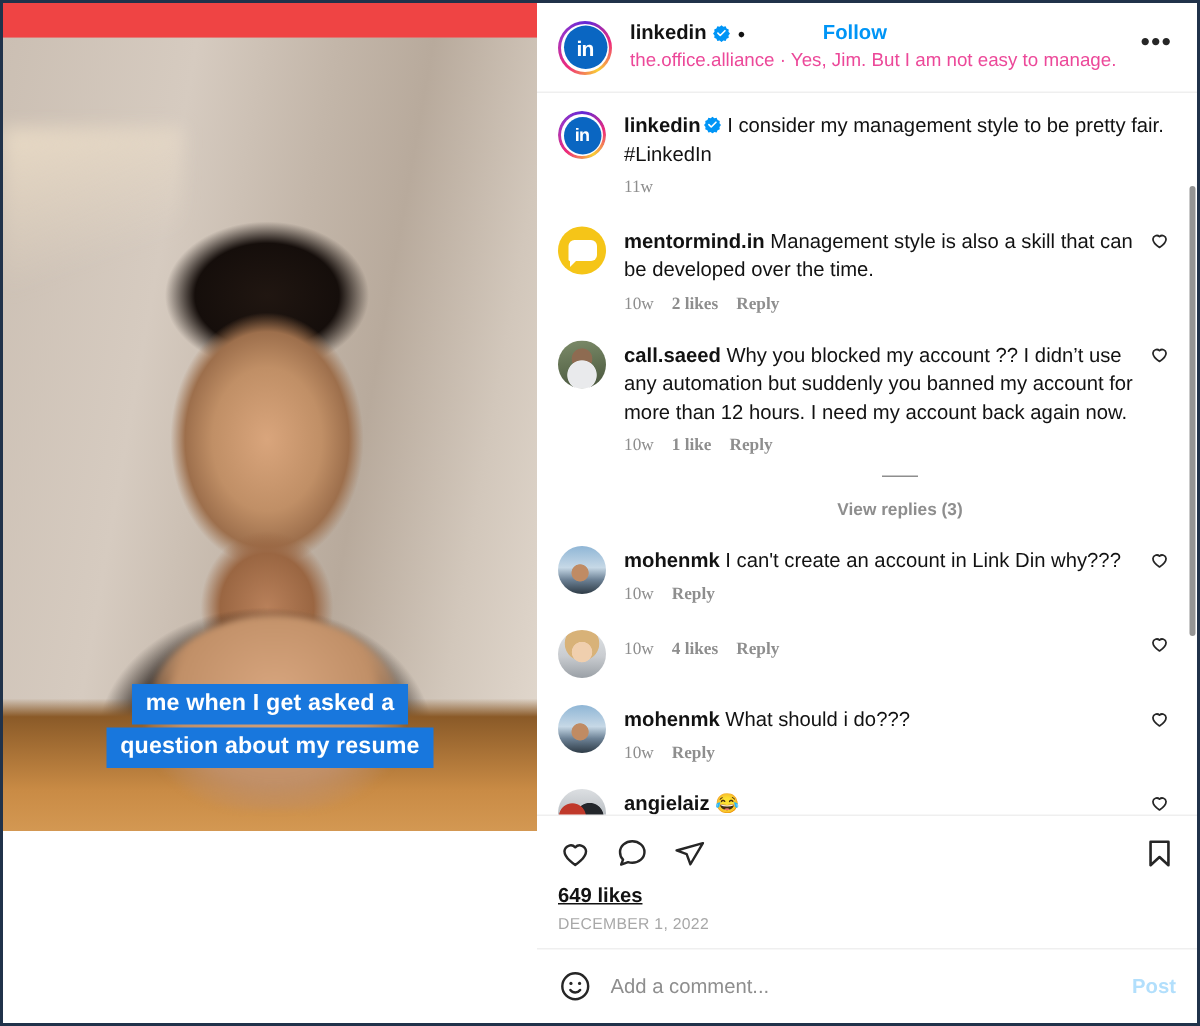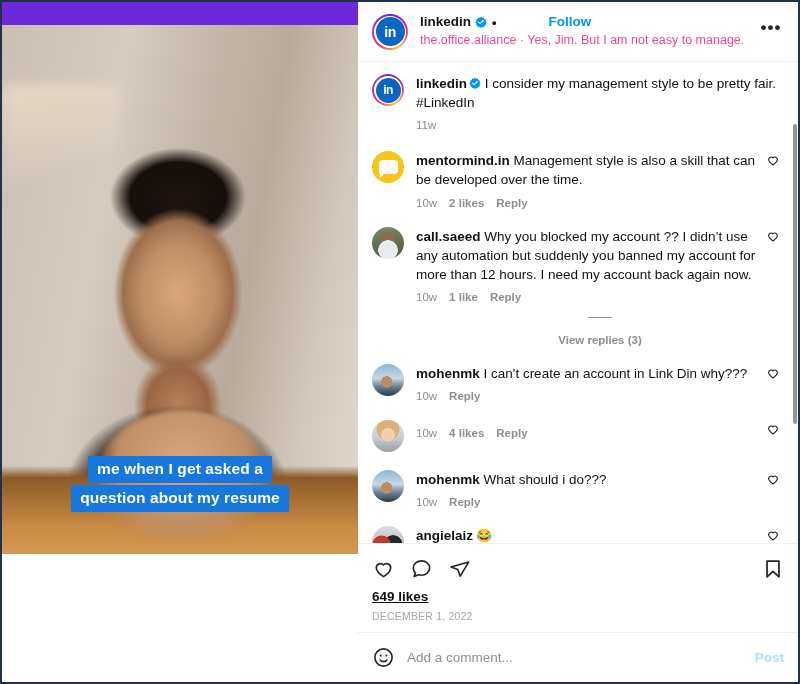--- a/index.html
+++ b/index.html
@@ -20,21 +20,21 @@
     background: #ffffff;
     display: flex;
     overflow: hidden;
   }
 
   
   .media-pane {
     position: relative;
     width: 356px;
     height: 552px;
-    background: #6d28d9;
+    background: #ef4444;
     overflow: hidden;
     flex: 0 0 356px;
   }
 
   .media-frame {
     position: absolute;
     left: 0;
     top: 23px;
     width: 356px;
     height: 612px;
@@ -325,20 +325,21 @@
   }
   .entry-text .who .verified { margin-left: 2px; vertical-align: -1px; }
 
   .entry-meta {
     margin-top: 7px;
     display: flex;
     align-items: center;
     gap: 12px;
     font-size: 11.5px;
     color: #8e8e8e;
+    font-family: Liberation Serif, serif;
   }
   .entry-meta .m-strong {
     font-weight: 600;
     color: #8e8e8e;
   }
   .entry-meta .m-time { font-weight: 400; }
 
   .heart-col {
     flex: 0 0 18px;
     margin-left: 10px;

